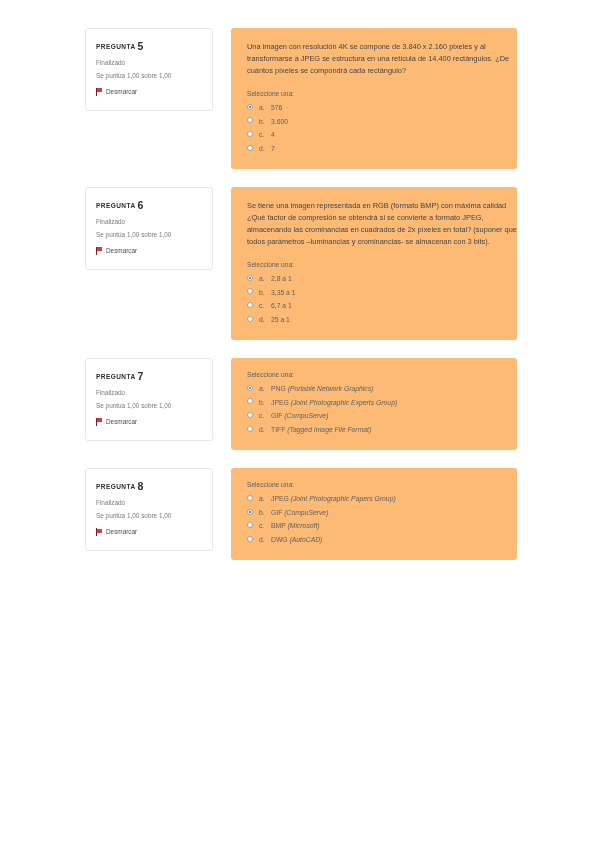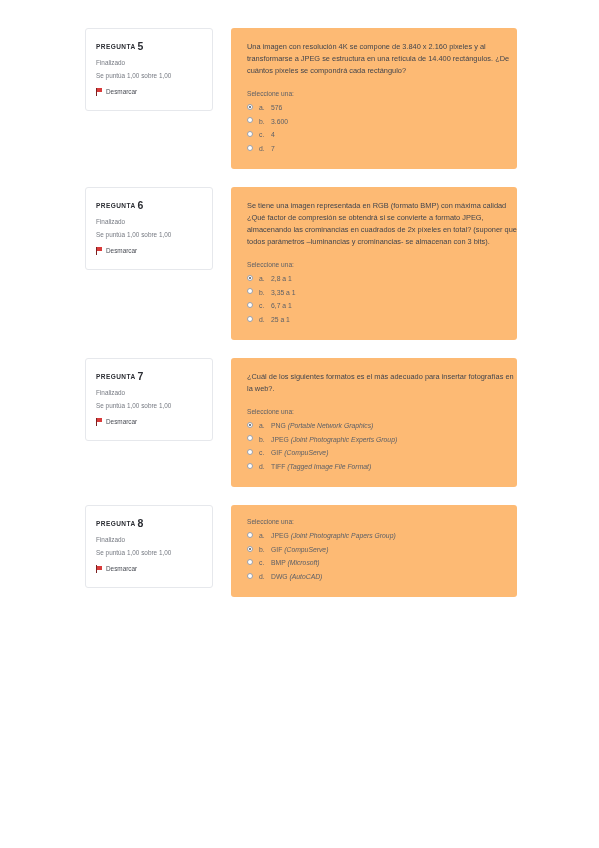--- a/index.html
+++ b/index.html
@@ -260,21 +260,20 @@
         <div class="q-info">
           <div class="q-num"><span>PREGUNTA</span><span class="num">7</span></div>
           <div class="q-state">Finalizado</div>
           <div class="q-grade">Se puntúa 1,00 sobre 1,00</div>
           <div class="q-flag">
             <span class="flag-icon"></span>
             <span>Desmarcar</span>
           </div>
         </div>
         <div class="q-body">
-          <div class="q-text">¿Cuál de los siguientes formatos es el más adecuado para insertar fotografías en la web?.</div>
           <div class="answers-label">Seleccione una:</div>
           <div>
             <label class="answer">
               <span class="radio checked"></span>
               <span class="ans-key">a.</span>
               <span class="ans-text"><span>PNG </span><em>(Portable Network Graphics)</em></span>
             </label>
             <label class="answer">
               <span class="radio"></span>
               <span class="ans-key">b.</span>

